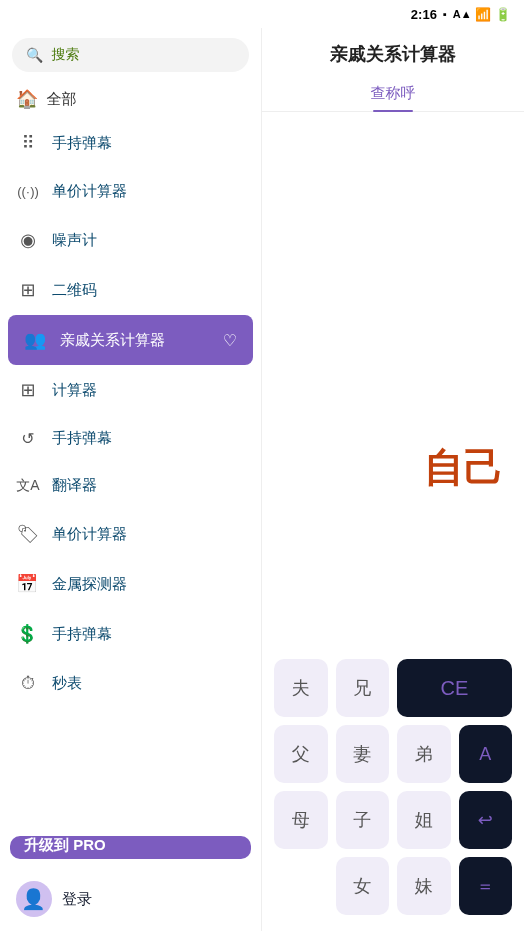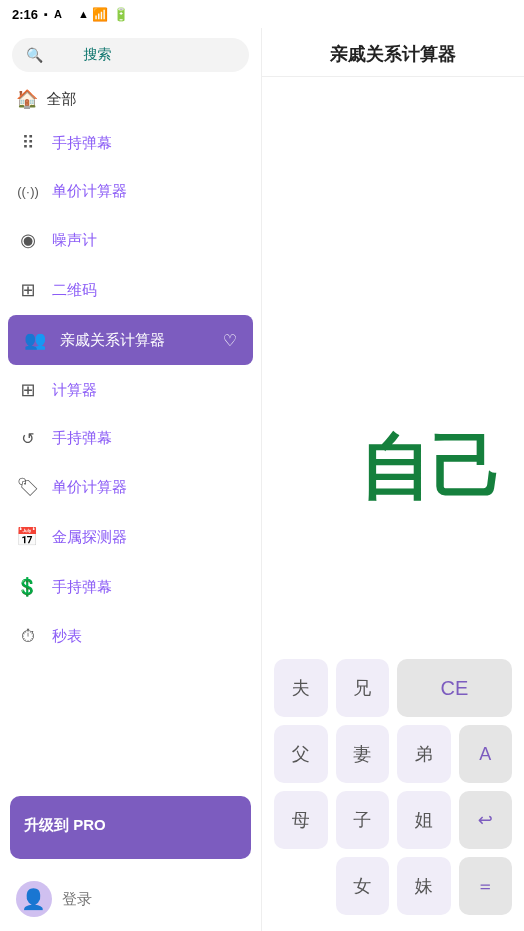--- a/index.html
+++ b/index.html
@@ -11,26 +11,25 @@
       display: flex;
       flex-direction: column;
       overflow: hidden;
     }
     
     .status-bar {
       height: 28px;
       background: #fff;
       display: flex;
       align-items: center;
-      justify-content: flex-start;
+      justify-content: flex-end;
       padding: 0 12px;
       font-size: 13px;
       font-weight: bold;
       z-index: 10;
-      gap: 16px;
     }
     .status-left { display: flex; align-items: center; gap: 6px; }
     .status-right { display: flex; align-items: center; gap: 4px; font-size: 11px; }
     
     .main-layout {
       display: flex;
       flex: 1;
       overflow: hidden;
     }
     
@@ -79,48 +78,48 @@
       position: relative;
     }
     .sidebar-item.active {
       background: #7c5cbf;
       border-radius: 8px;
       margin: 0 8px;
     }
     .sidebar-item.active .item-label { color: #fff; }
     .sidebar-item.active .item-icon { color: #fff; }
     .item-icon { font-size: 18px; color: #555; width: 24px; text-align: center; }
-    .item-label { font-size: 15px; color: #8b5cf6; }
+    .item-label { font-size: 15px; color: #0c4a6e; }
     .favorite-icon { margin-left: auto; color: #fff; font-size: 16px; }
     
     .upgrade-banner {
       background: #7c5cbf;
       margin: 8px 10px;
       border-radius: 10px;
-      padding: 20px 14px;
+      padding: 0 14px;
       color: #fff;
     }
     .upgrade-title { font-size: 15px; font-weight: bold; margin-bottom: 4px; }
     .upgrade-subtitle { font-size: 12px; opacity: 0.85; }
     
     .login-row {
       display: flex;
       align-items: center;
       gap: 10px;
       padding: 14px 16px;
       cursor: pointer;
     }
     .avatar {
       width: 36px; height: 36px;
       border-radius: 50%;
       background: #d0c0f0;
       display: flex; align-items: center; justify-content: center;
       font-size: 20px; color: #7c5cbf;
     }
-    .login-label { font-size: 15px; color: #737373; }
+    .login-label { font-size: 15px; color: #0f172a; }
     
     .right-panel {
       flex: 1;
       background: #fff;
       display: flex;
       flex-direction: column;
     }
     .panel-title {
       text-align: center;
       font-size: 18px;
@@ -158,23 +157,23 @@
       flex: 1;
       position: relative;
       display: flex;
       flex-direction: column;
       justify-content: flex-end;
     }
     .result-display {
       position: absolute;
       top: 40%;
       right: 20px;
-      font-size: 72px;
+      font-size: 40px;
       font-weight: bold;
-      color: #15803d;
+      color: #c2410c;
     }
     
     .keypad {
       padding: 8px 12px 16px;
       display: grid;
       grid-template-columns: repeat(4, 1fr);
       gap: 8px;
     }
     .key-btn {
       height: 58px;
@@ -183,21 +182,21 @@
       font-size: 18px;
       font-weight: 500;
       cursor: pointer;
       display: flex;
       align-items: center;
       justify-content: center;
       background: #f0edf8;
       color: #333;
     }
     .key-btn.special {
-      background: #e5e5e5;
+      background: #0f172a;
       color: #7c5cbf;
     }
     .key-btn.light {
       background: #f0edf8;
       color: #555;
     }
   </style>
 </head>
 <body>
 
@@ -213,21 +212,21 @@
     <span style="font-size:13px;">🔋</span>
   </div>
 </div>
 
 <div class="main-layout">
 
   <div class="sidebar">
 
     <div class="search-bar">
       <span class="search-icon">🔍</span>
-      <span style="color:#0f766e;margin-left:32px;">搜索</span>
+      <span style="color:#4d7c0f;">搜索</span>
     </div>
 
     <div class="section-header">
       <span class="home-icon">🏠</span>
       <span>全部</span>
     </div>
 
     <div class="sidebar-list">
 
       <div class="sidebar-item">
@@ -253,20 +252,24 @@
       </div>
       <div class="sidebar-item">
         <span class="item-icon">⊞</span>
         <span class="item-label">计算器</span>
       </div>
       <div class="sidebar-item">
         <span class="item-icon" style="font-size:16px;">↺</span>
         <span class="item-label">手持弹幕</span>
       </div>
       <div class="sidebar-item">
+        <span class="item-icon" style="font-size:14px;">文A</span>
+        <span class="item-label">翻译器</span>
+      </div>
+      <div class="sidebar-item">
         <span class="item-icon">🏷</span>
         <span class="item-label">单价计算器</span>
       </div>
       <div class="sidebar-item">
         <span class="item-icon">📅</span>
         <span class="item-label">金属探测器</span>
       </div>
       <div class="sidebar-item">
         <span class="item-icon">💲</span>
         <span class="item-label">手持弹幕</span>
@@ -286,20 +289,23 @@
         <span>👤</span>
       </div>
       <span class="login-label">登录</span>
     </div>
   </div>
 
   <div class="right-panel">
     <div class="panel-title">亲戚关系计算器</div>
 
     <div class="panel-tabs">
+      <div class="panel-tab active">
+        <span>查称呼</span>
+      </div>
     </div>
 
     <div class="calc-content">
       <div class="result-display">自己</div>
 
       <div class="keypad">
 
         <button class="key-btn light">夫</button>
         <button class="key-btn light">兄</button>
         <button class="key-btn special" style="grid-column: span 2; color:#7c5cbf; font-size:20px;">CE</button>

